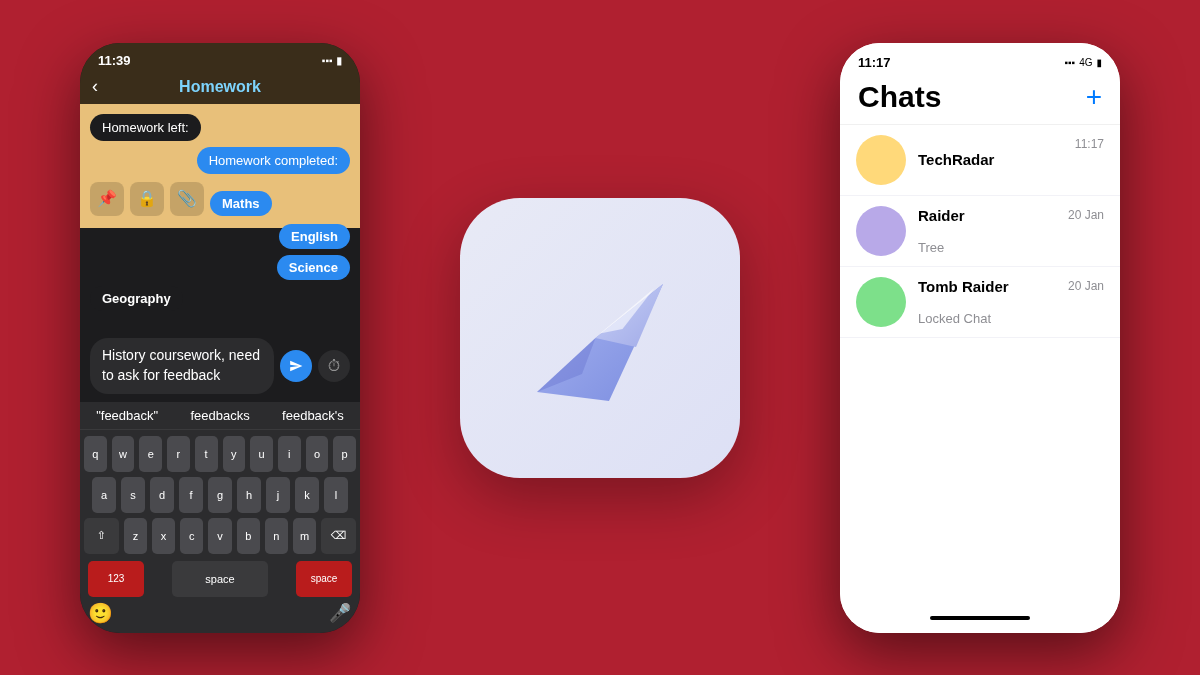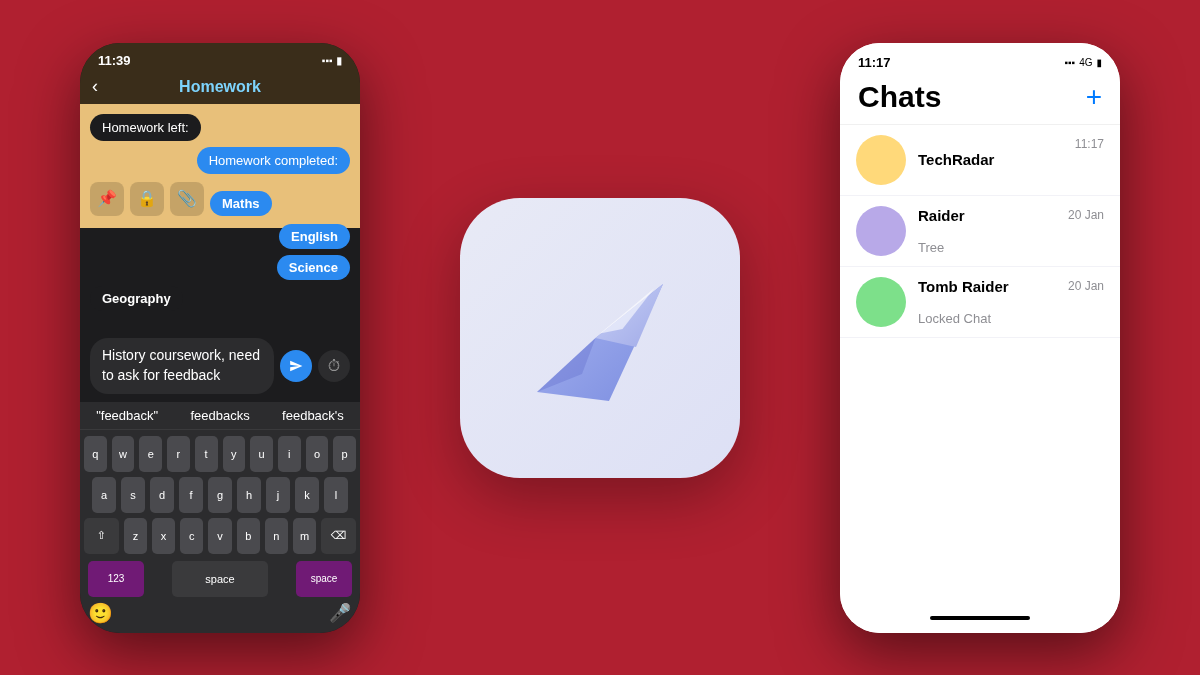--- a/index.html
+++ b/index.html
@@ -207,21 +207,21 @@
       display: flex;
       align-items: center;
       justify-content: center;
       font-size: 11px;
       font-weight: 500;
     }
     .kb-key.wide { width: 36px; }
     .kb-key.wider { width: 56px; }
     .kb-key.widest { width: 90px; }
     .kb-key.dark { background: #3a3a3c; }
-    .kb-key.special { background: #701a75; font-size: 10px; }
+    .kb-key.special { background: #b91c1c; font-size: 10px; }
     .kb-bottom {
       display: flex;
       justify-content: space-between;
       gap: 5px;
       align-items: center;
       padding: 2px 4px;
     }
     .kb-emoji { color: #fff; font-size: 20px; }
     .kb-mic { color: #fff; font-size: 18px; }
 

